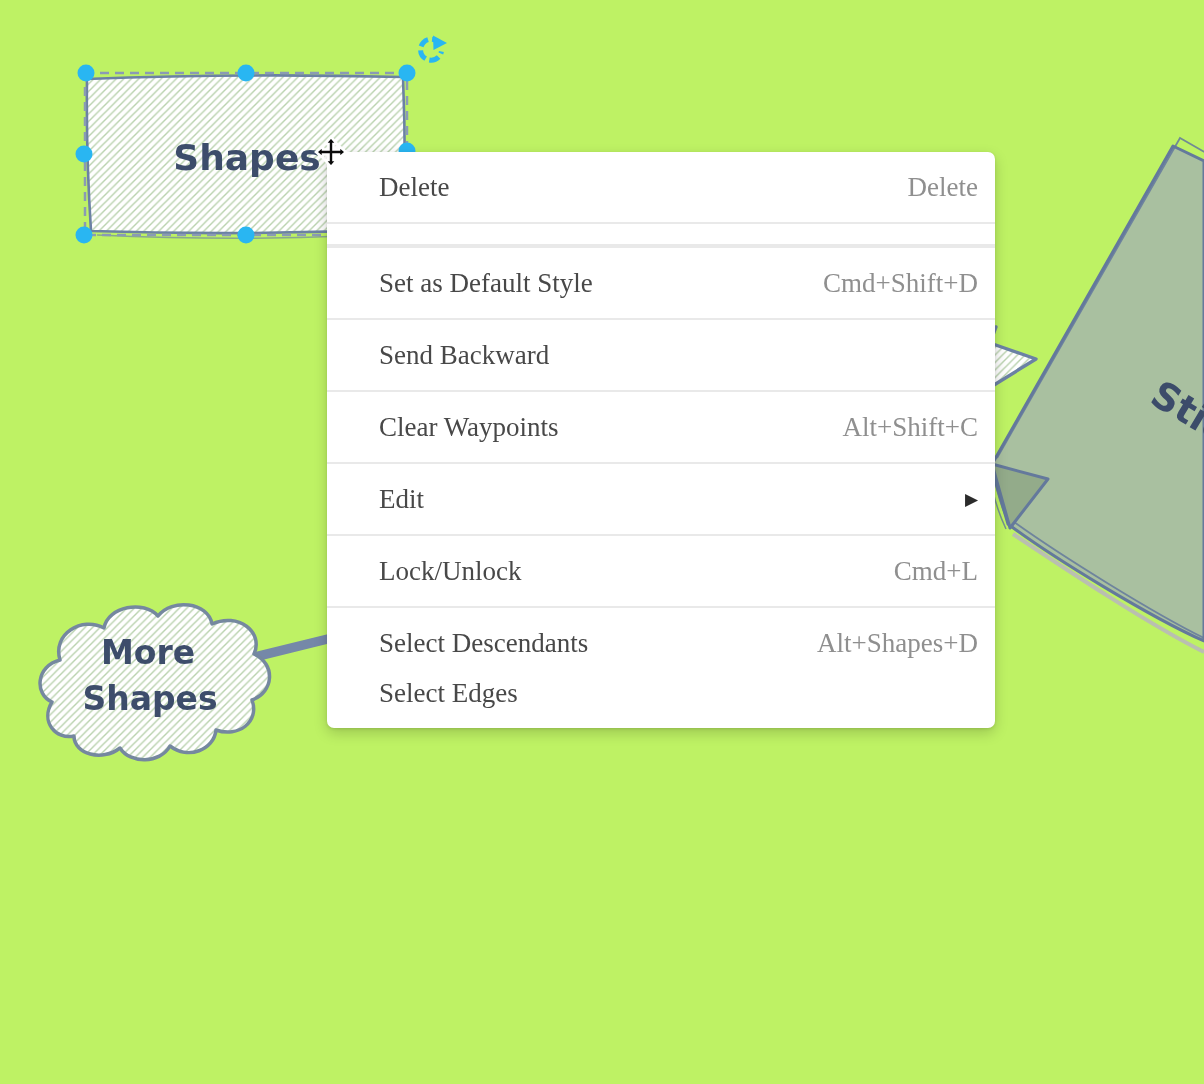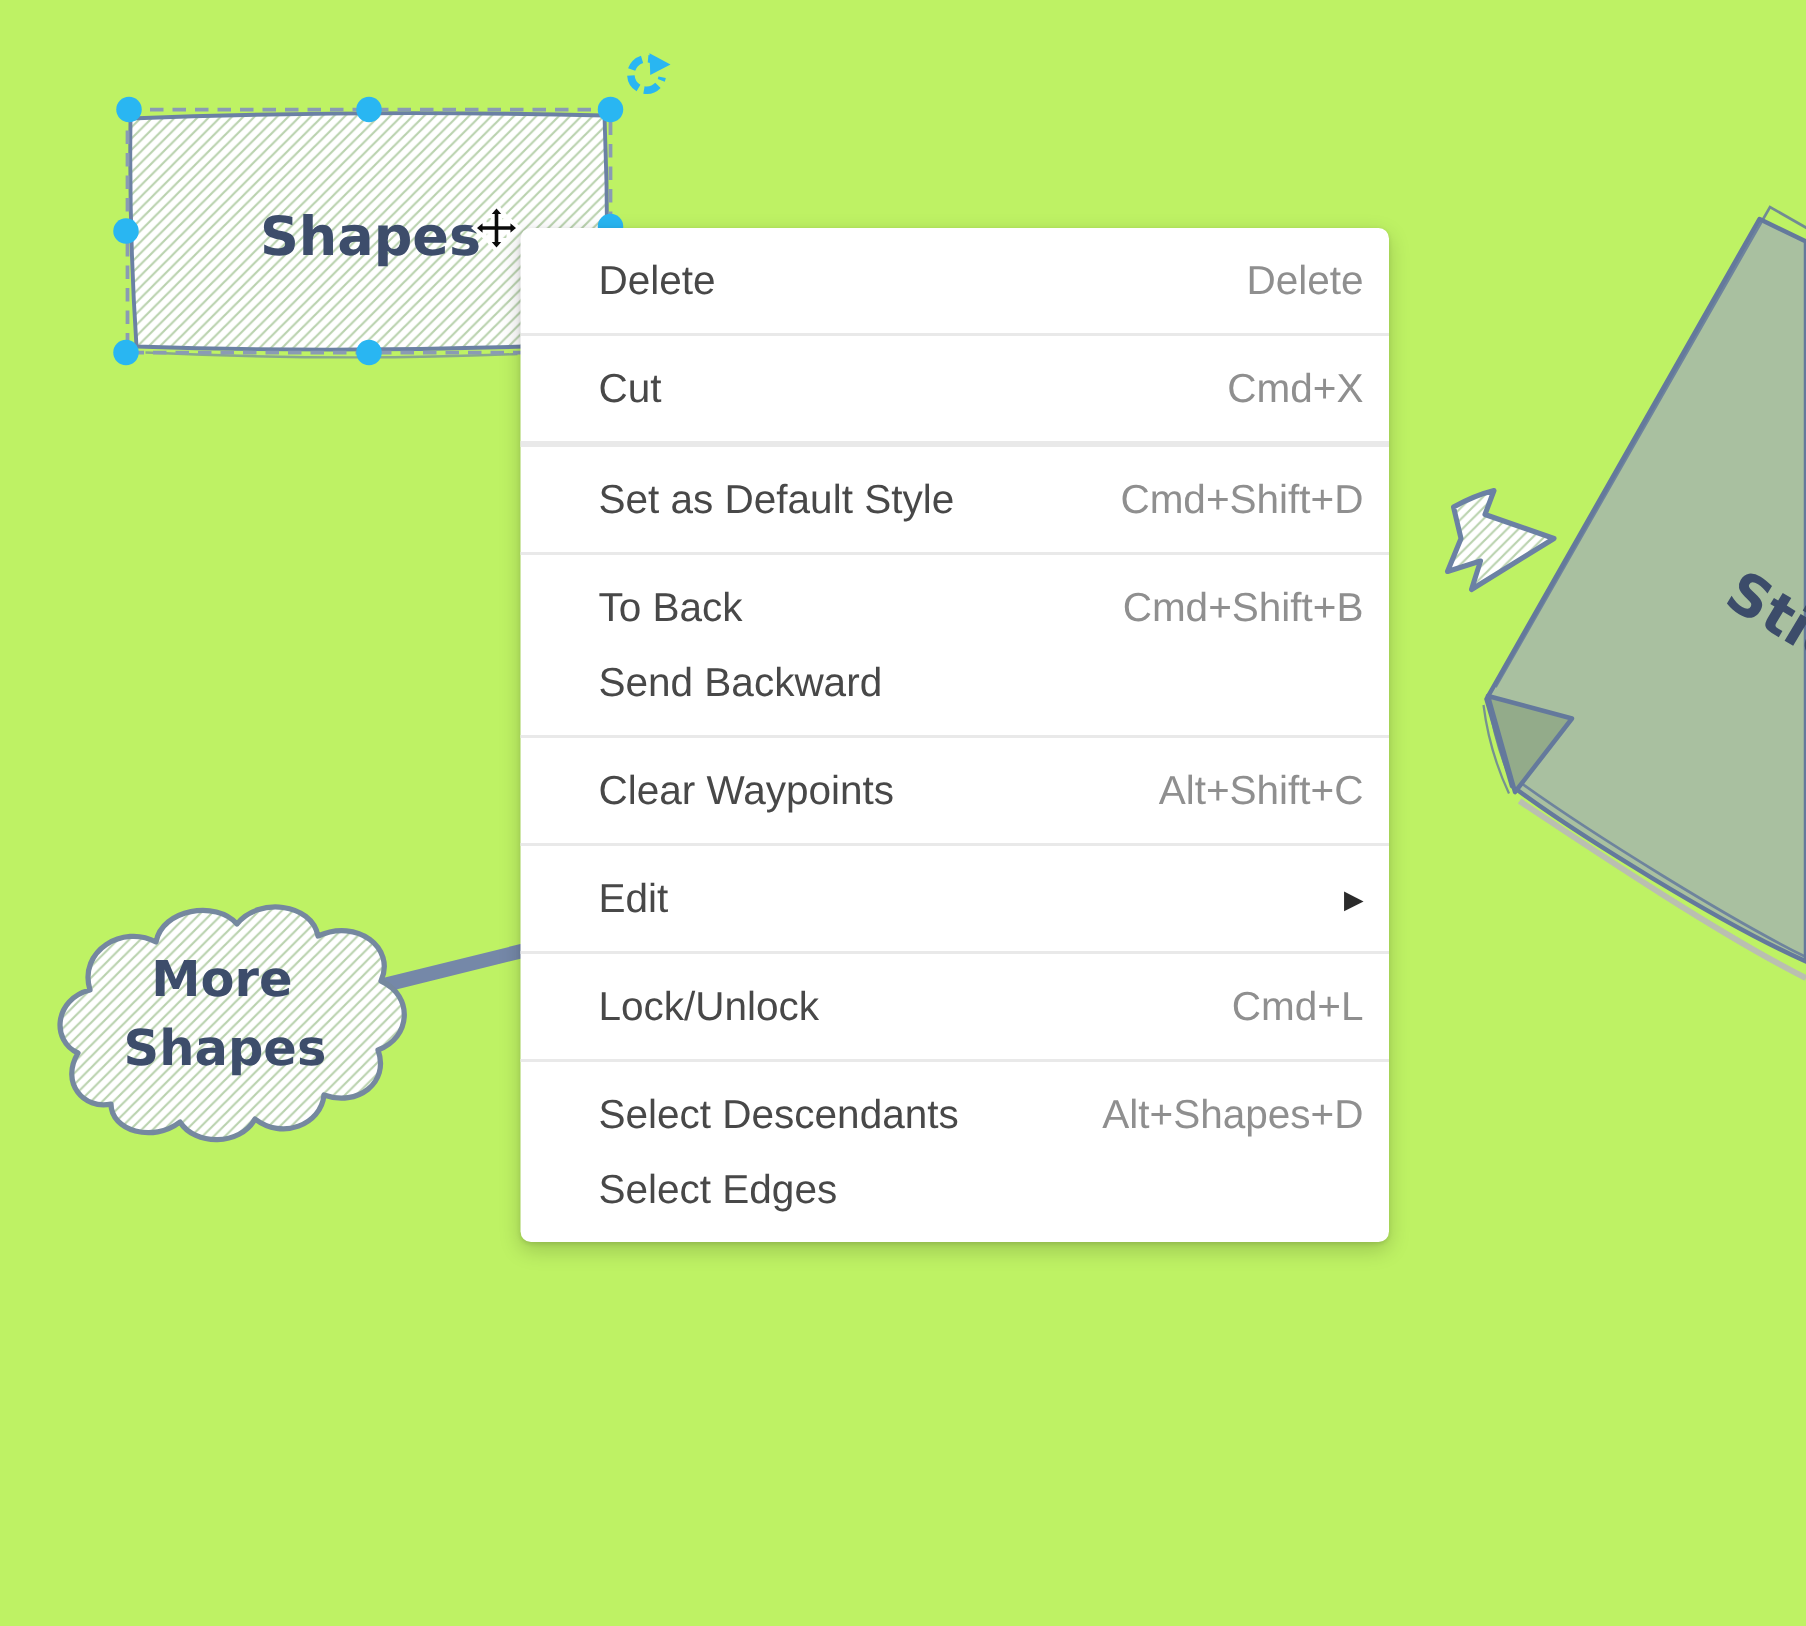--- a/index.html
+++ b/index.html
@@ -4,24 +4,24 @@
 <style>
   html,body{margin:0;padding:0;}
   body{width:1204px;height:1084px;overflow:hidden;background:#ffffff;
        font-family:"Liberation Sans",sans-serif;}
   .stage{position:relative;width:1204px;height:1084px;background:#bef264;}
   .canvas-svg{position:absolute;left:0;top:0;z-index:1;}
   .cursor-svg{position:absolute;left:0;top:0;z-index:30;pointer-events:none;}
 
   
   .context-menu{
-    position:absolute;left:347px;top:152px;width:579px;z-index:20;
+    position:absolute;left:327px;top:152px;width:668px;z-index:20;
     background:#ffffff;border-radius:7px;
     box-shadow:0 1px 3px rgba(0,0,0,.10),0 5px 14px rgba(0,0,0,.18);
-    font-size:27px;color:#484848;
+    font-size:27px;color:#484848;font-family:Liberation Serif, serif;
   }
   .menu-group{padding:10px 0;}
   .menu-sep{height:2px;background:#e9e9e9;}
   .menu-item{
     height:50px;display:flex;align-items:center;justify-content:space-between;
     padding:0 17px 0 52px;white-space:nowrap;cursor:default;
   }
   .mi-label{color:#484848;}
   .mi-shortcut{color:#8f8f8f;}
   .mi-arrow{color:#2b2b2b;font-size:17px;line-height:1;}
@@ -89,39 +89,31 @@
 
   <div class="context-menu">
       <div class="menu-group">
         <div class="menu-item">
           <span class="mi-label">Delete</span>
           <span class="mi-shortcut">Delete</span>
         </div>
       </div>
       <div class="menu-sep"></div>
       <div class="menu-group">
-        <div class="menu-item">
-          <span class="mi-label">Cut</span>
-          <span class="mi-shortcut">Cmd+X</span>
-        </div>
       </div>
       <div class="menu-sep"></div>
       <div class="menu-sep"></div>
       <div class="menu-group">
         <div class="menu-item">
           <span class="mi-label">Set as Default Style</span>
           <span class="mi-shortcut">Cmd+Shift+D</span>
         </div>
       </div>
       <div class="menu-sep"></div>
       <div class="menu-group">
-        <div class="menu-item">
-          <span class="mi-label">To Back</span>
-          <span class="mi-shortcut">Cmd+Shift+B</span>
-        </div>
         <div class="menu-item">
           <span class="mi-label">Send Backward</span>
           <span class="mi-shortcut"></span>
         </div>
       </div>
       <div class="menu-sep"></div>
       <div class="menu-group">
         <div class="menu-item">
           <span class="mi-label">Clear Waypoints</span>
           <span class="mi-shortcut">Alt+Shift+C</span>

